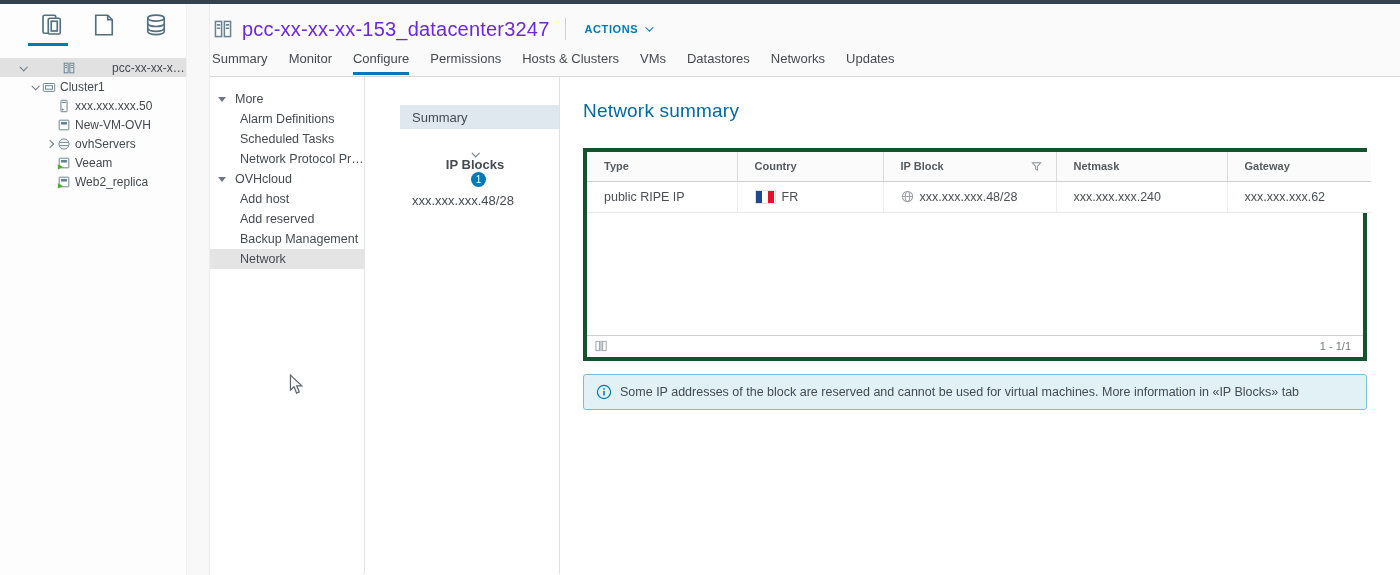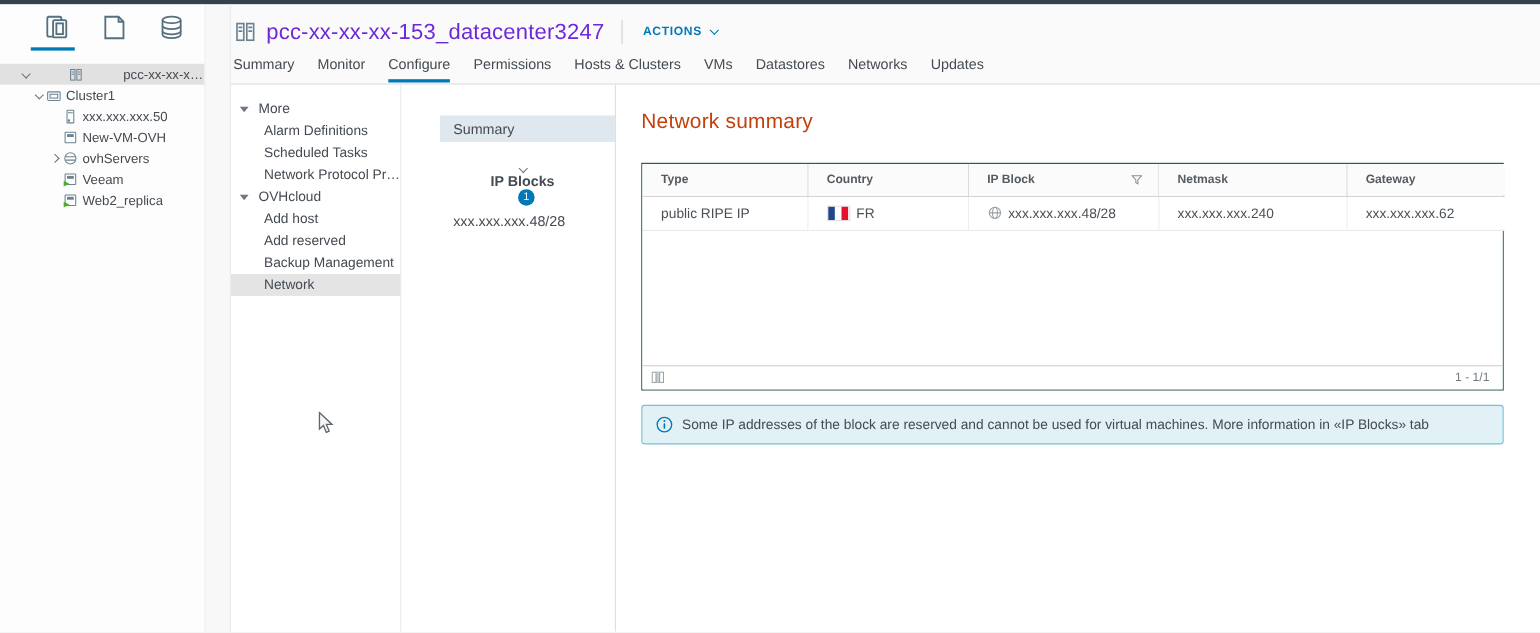--- a/index.html
+++ b/index.html
@@ -57,23 +57,23 @@
   .toc { width:195px; border-right:1px solid #e0e0e0; background:#fff; padding-top:28px; font-size:13px; color:#454b52; }
   .toc-summary { margin-left:35px; height:24px; display:flex; align-items:center; padding-left:12px; background:#dfe8ee; cursor:pointer; }
   .toc-sec-hdr { display:flex; align-items:center; margin:22px 0 4px 33px; cursor:pointer;flex-direction:column; }
   .toc-sec-hdr .chev { margin-right:8px; }
   .toc-sec-lbl { font-weight:600; margin-right:7px; }
   .badge { min-width:15px; height:15px; border-radius:8px; background:#0079b8; color:#fff; font-size:10px; display:flex; align-items:center; justify-content:center; padding:0 3px; }
   .toc-item { height:18px; display:flex; align-items:center; padding-left:47px; cursor:pointer; }
 
   
   .panel { flex:1; padding:0 33px 0 23px; background:#fff; }
-  .panel h1 { font-size:19px; font-weight:400; color:#c2410c; margin-top:21px; line-height:26px; letter-spacing:.2px; }
-
-  .grid { margin-top:24px; width:784px; border:1px solid #14532d; background:#fff; }
+  .panel h1 { font-size:19px; font-weight:400; color:#0369a1; margin-top:21px; line-height:26px; letter-spacing:.2px; }
+
+  .grid { margin-top:24px; width:784px; border:4px solid #14532d; background:#fff; }
   .grid table { width:100%; border-collapse:collapse; table-layout:fixed; }
   .grid th { height:29px; font-size:11px; font-weight:700; color:#565b60; text-align:left; padding:0 0 0 17px; border-bottom:1px solid #cfcfcf; border-right:1px solid #dadada; background:#fbfbfb; position:relative; }
   .grid th:last-child { border-right:none; }
   .grid td { height:31px; font-size:12.5px; color:#4a5056; padding:0 0 0 17px; border-bottom:1px solid #e9e9e9; border-right:1px solid #eeeeee; background:#fff; }
   .grid td:last-child { border-right:none; }
   .funnel { position:absolute; right:14px; top:9px; cursor:pointer; }
   .cell-flex { display:flex; align-items:center; gap:6px; }
   .flag { width:21px; height:14px; display:flex; border:1px solid #e0e0e0; flex:none; }
   .flag div { flex:1; }
   .grid-filler { height:122px; background:#fff; }

